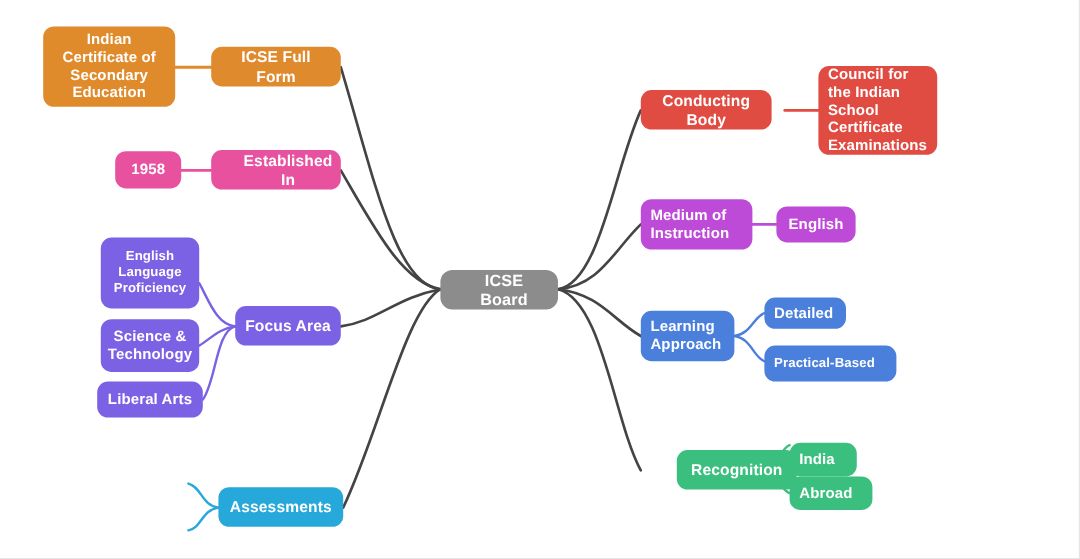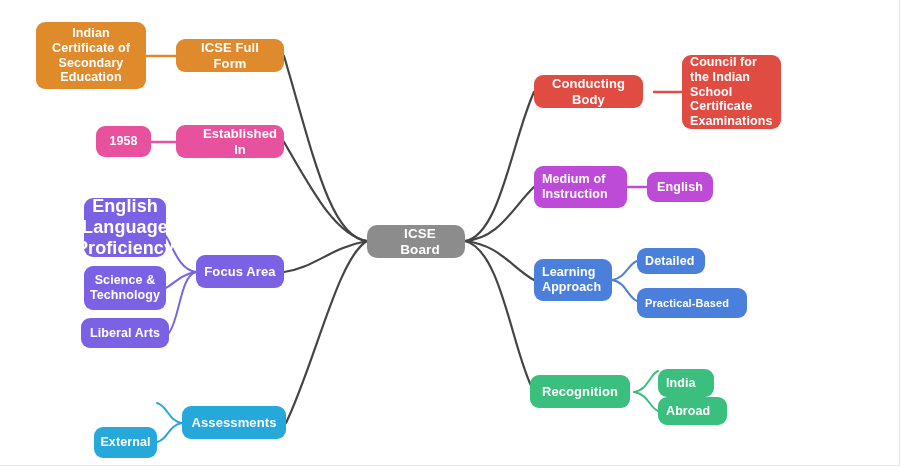--- a/index.html
+++ b/index.html
@@ -94,34 +94,33 @@
 
   <div class="node root" style="left: 367px; top: 225px; width: 98px; height: 33px; background: rgb(140, 140, 140); font-size: 13.5px; padding-left: 16px;">ICSE Board</div>
 
   <div class="node branch" style="left: 176px; top: 39px; width: 108px; height: 33px; background: rgb(224, 138, 46); font-size: 13px;">ICSE Full Form</div>
   <div class="node leaf" style="left: 36px; top: 22px; width: 110px; height: 67px; background: rgb(223, 139, 44); font-size: 12.5px;">Indian Certificate of Secondary Education</div>
 
   <div class="node branch" style="left: 176px; top: 125px; width: 108px; height: 33px; background: rgb(232, 81, 158); font-size: 13px; padding-left: 28px;">Established In</div>
   <div class="node leaf" style="left: 96px; top: 126px; width: 55px; height: 31px; background: rgb(232, 81, 158); font-size: 12.5px;">1958</div>
 
   <div class="node branch" style="left: 196px; top: 255px; width: 88px; height: 33px; background: rgb(123, 97, 227); font-size: 13px;">Focus Area</div>
-  <div class="node leaf" style="left: 84px; top: 198px; width: 82px; height: 59px; background: rgb(123, 97, 227); font-size: 18px;">English Language Proficiency</div>
+  <div class="node leaf" style="left: 84px; top: 198px; width: 82px; height: 59px; background: rgb(123, 97, 227); font-size: 11px;">English Language Proficiency</div>
   <div class="node leaf" style="left: 84px; top: 266px; width: 82px; height: 44px; background: rgb(123, 97, 227); font-size: 12.5px;">Science &amp; Technology</div>
   <div class="node leaf" style="left: 81px; top: 318px; width: 88px; height: 30px; background: rgb(123, 97, 227); font-size: 12.5px;">Liberal Arts</div>
 
   <div class="node branch" style="left: 182px; top: 406px; width: 104px; height: 33px; background: rgb(39, 168, 218); font-size: 13px;">Assessments</div>
-  <div class="node leaf" style="left: 94px; top: 427px; width: 63px; height: 31px; background: rgb(39, 168, 218); font-size: 12.5px;">External</div>
 
   <div class="node branch" style="left: 534px; top: 75px; width: 109px; height: 33px; background: rgb(224, 75, 66); font-size: 13px;">Conducting Body</div>
   <div class="node leaf left-align" style="left: 682px; top: 55px; width: 99px; height: 74px; background: rgb(224, 75, 66); font-size: 12.5px;">Council for the Indian School Certificate Examinations</div>
 
   <div class="node branch left-align" style="left: 534px; top: 166px; width: 93px; height: 42px; background: rgb(190, 75, 216); font-size: 12.5px;">Medium of Instruction</div>
   <div class="node leaf" style="left: 647px; top: 172px; width: 66px; height: 30px; background: rgb(190, 75, 216); font-size: 12.5px;">English</div>
 
   <div class="node branch left-align" style="left: 534px; top: 259px; width: 78px; height: 42px; background: rgb(74, 127, 219); font-size: 12.5px;">Learning Approach</div>
   <div class="node leaf left-align" style="left: 637px; top: 248px; width: 68px; height: 26px; background: rgb(74, 127, 219); font-size: 12.5px;">Detailed</div>
   <div class="node leaf left-align" style="left: 637px; top: 288px; width: 110px; height: 30px; background: rgb(74, 127, 219); font-size: 11px;">Practical-Based</div>
 
-  <div class="node branch" style="left: 530px; top: 375px; width: 100px; height: 33px; background: rgb(59, 191, 126); font-size: 13px;">Recognition</div>
+  <div class="node branch" style="left: 564px; top: 375px; width: 100px; height: 33px; background: rgb(59, 191, 126); font-size: 13px;">Recognition</div>
   <div class="node leaf left-align" style="left: 658px; top: 357px; width: 56px; height: 28px; background: rgb(59, 191, 126); font-size: 12.5px; margin-top: 12px;">India</div>
   <div class="node leaf left-align" style="left: 658px; top: 397px; width: 69px; height: 28px; background: rgb(59, 191, 126); font-size: 12.5px;">Abroad</div>
 
 </div>
 
 </body></html>

